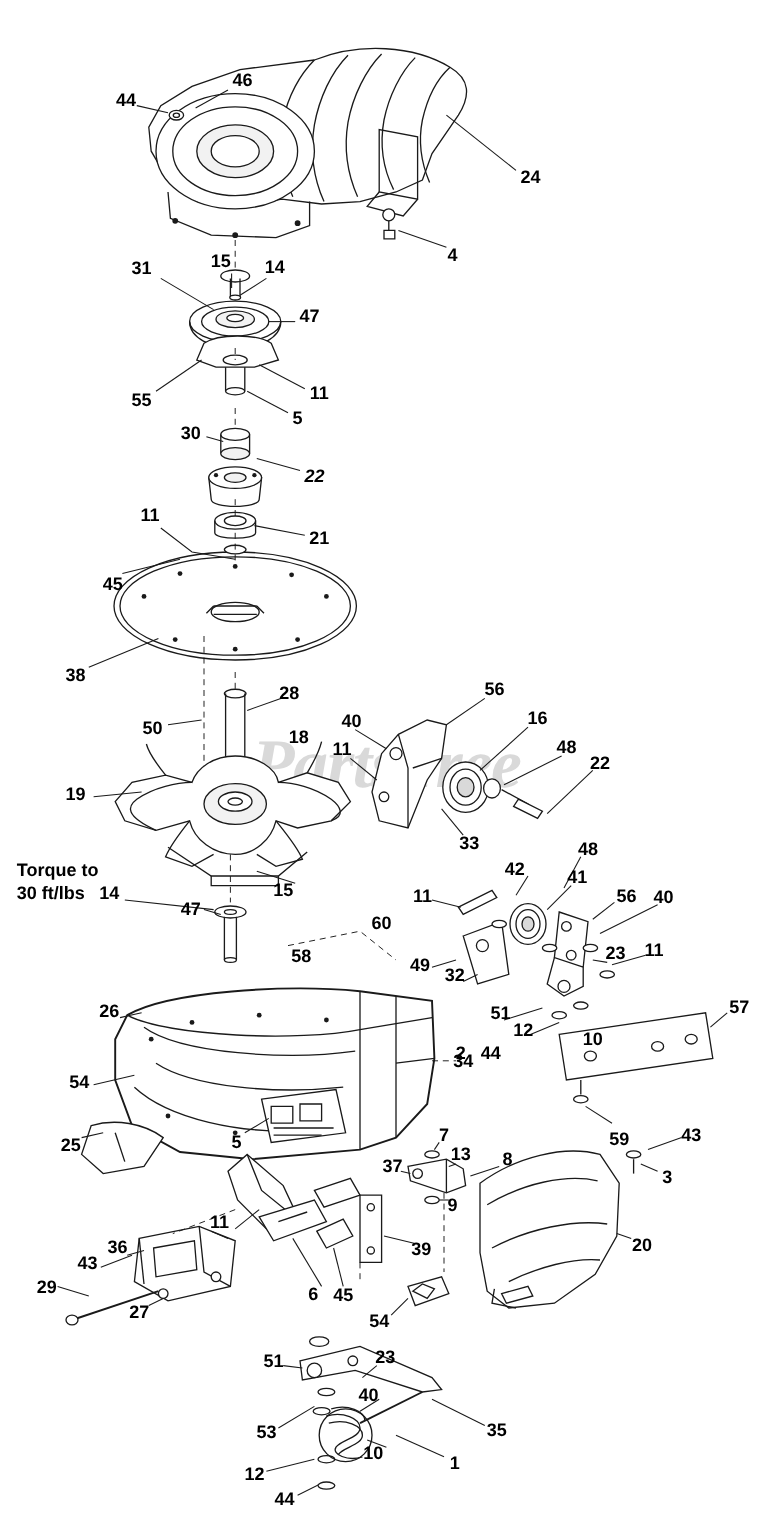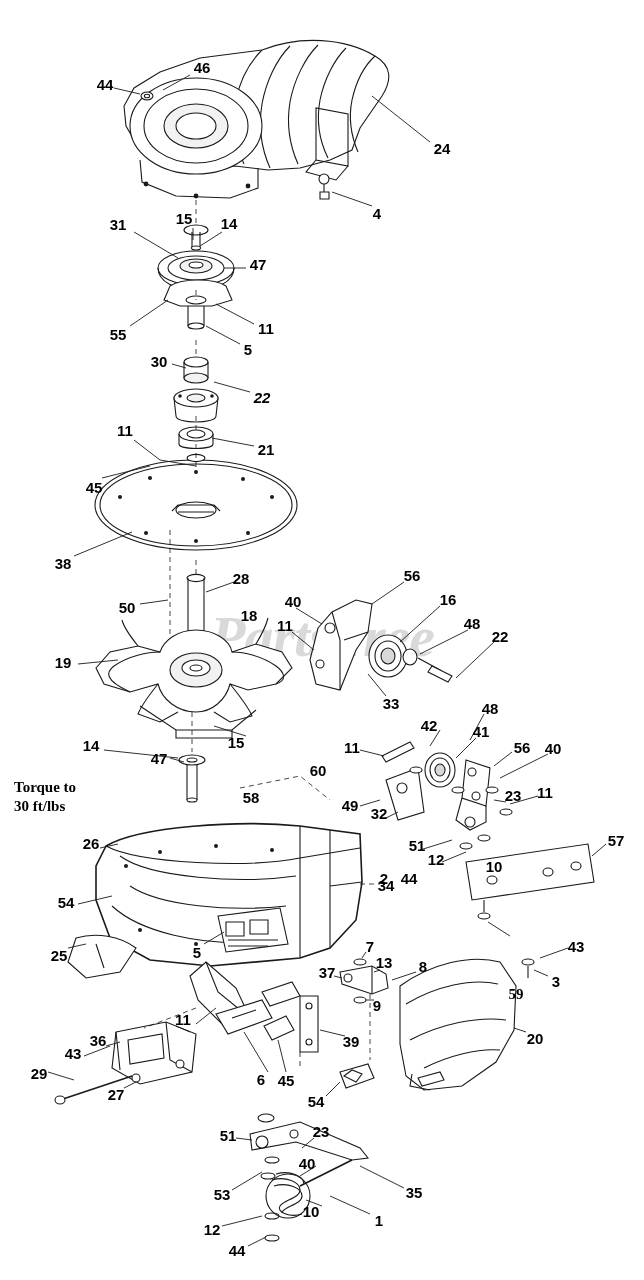--- a/index.html
+++ b/index.html
@@ -399,21 +399,21 @@
       <path class="dash" d="M196 340 L196 356"></path>
       <path class="dash" d="M196 416 L196 430"></path>
       <path class="dash" d="M196 444 L196 470"></path>
       <path class="dash" d="M240 788 L300 776 L330 800"></path>
       <path class="dash" d="M360 884 L380 884"></path>
       <path class="dash" d="M300 1052 L300 1070"></path>
       <path class="dash" d="M370 994 L370 1060"></path>
     </g>
   </svg>
 
-  <div class="note" style="left:14px; top:778px;font-family:Liberation Serif, serif;">Torque to
+  <div class="note" style="left:14px; top:717px;">Torque to
 30 ft/lbs</div>
 
   <div class="callout" style="left:105px; top:84px;">44</div>
   <div class="callout" style="left:190px; top:67px;margin-left:12px;">46</div>
   <div class="callout" style="left:442px; top:148px;">24</div>
   <div class="callout" style="left:377px; top:213px;">4</div>
   <div class="callout" style="left:118px; top:224px;">31</div>
   <div class="callout" style="left:184px; top:218px;">15</div>
   <div class="callout" style="left:229px; top:223px;">14</div>
   <div class="callout" style="left:258px; top:264px;">47</div>
@@ -454,21 +454,21 @@
   <div class="callout" style="left:379px; top:813px;">32</div>
   <div class="callout" style="left:386px; top:849px;margin-top:36px;">34</div>
   <div class="callout" style="left:417px; top:845px;">51</div>
   <div class="callout" style="left:436px; top:859px;">12</div>
   <div class="callout" style="left:494px; top:866px;">10</div>
   <div class="callout" style="left:616px; top:840px;">57</div>
   <div class="callout" style="left:91px; top:843px;">26</div>
   <div class="callout" style="left:384px; top:878px;">2</div>
   <div class="callout" style="left:409px; top:878px;">44</div>
   <div class="callout" style="left:66px; top:902px;">54</div>
-  <div class="callout" style="left:516px; top:994px;font-family:Liberation Serif, serif;">59</div>
+  <div class="callout" style="left:516px; top:950px;">59</div>
   <div class="callout" style="left:576px; top:946px;">43</div>
   <div class="callout" style="left:556px; top:981px;">3</div>
   <div class="callout" style="left:59px; top:955px;">25</div>
   <div class="callout" style="left:370px; top:946px;">7</div>
   <div class="callout" style="left:384px; top:962px;">13</div>
   <div class="callout" style="left:423px; top:966px;">8</div>
   <div class="callout" style="left:197px; top:952px;">5</div>
   <div class="callout" style="left:327px; top:972px;">37</div>
   <div class="callout" style="left:377px; top:1005px;">9</div>
   <div class="callout" style="left:351px; top:1041px;">39</div>

